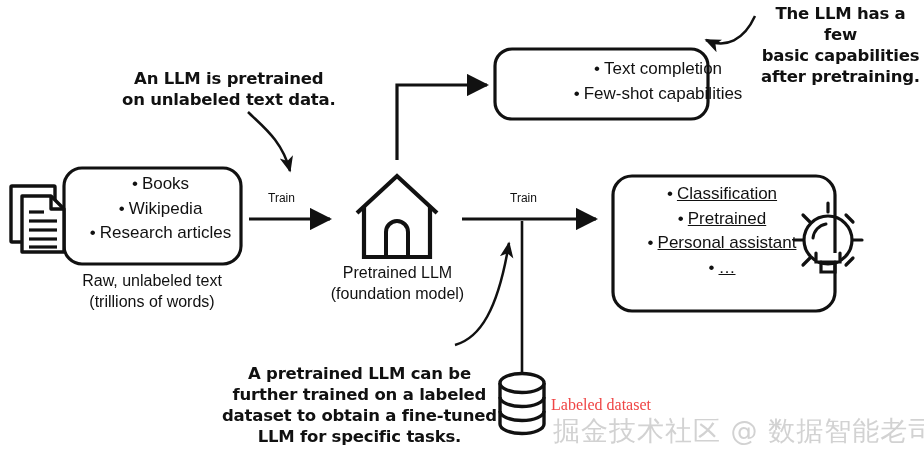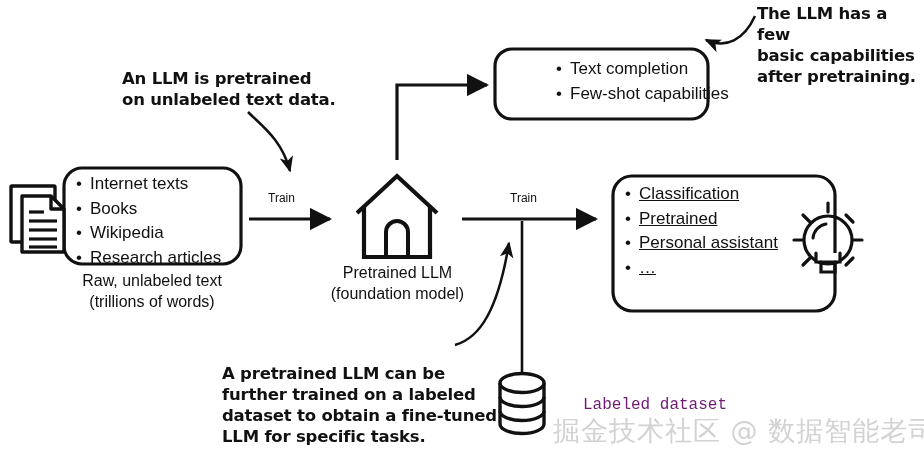--- a/index.html
+++ b/index.html
@@ -1,19 +1,19 @@
 <!DOCTYPE html>
 <html><head>
 <meta charset="utf-8">
 <style>
   html,body{margin:0;padding:0;background:#ffffff;}
   body{font-family:"Liberation Sans", sans-serif;}
   #stage{position:relative;width:924px;height:459px;background:#ffffff;overflow:hidden;}
   .svg-layer{position:absolute;left:0;top:0;width:924px;height:459px;}
-  .abs{position:absolute;}
+  .abs{position:absolute;text-align:center;}
 
   .annot{
     font-family:"DejaVu Sans", sans-serif;
     font-weight:bold;
     font-size:16.5px;
     line-height:21px;
     color:#111111;
     letter-spacing:-0.2px;
     white-space:pre-line;
   }
@@ -34,25 +34,24 @@
     color:#111111;
     text-align:center;
     white-space:pre-line;
   }
   .edgelabel{
     font-family:"Liberation Sans", sans-serif;
     font-size:12px;
     color:#111111;
   }
   .plainlabel{
-    font-family:Liberation Mono, monospace;
+    font-family:Liberation Serif, serif;
     font-size:16px;
-    color:#701a75;
+    color:#ef4444;
     white-space:nowrap;
-    margin-left:32px;
   }
   .watermark{
     font-family:"DejaVu Sans", sans-serif;
     font-size:27px;
     color:#d2d2d2;
     white-space:nowrap;
     letter-spacing:1px;
   }
 </style>
 </head>
@@ -140,21 +139,20 @@
   <div class="abs annot" style="left:757px; top:3px;">The LLM has a few
 basic capabilities
 after pretraining.</div>
 
   <div class="abs annot" style="left:222px; top:363px;">A pretrained LLM can be
 further trained on a labeled
 dataset to obtain a fine-tuned
 LLM for specific tasks.</div>
 
   <div class="abs boxtext" style="left:76px; top:172px; width:165px;">
-    <div class="li"><span class="bullet">•</span><span>Internet texts</span></div>
     <div class="li"><span class="bullet">•</span><span>Books</span></div>
     <div class="li"><span class="bullet">•</span><span>Wikipedia</span></div>
     <div class="li"><span class="bullet">•</span><span>Research articles</span></div>
   </div>
 
   <div class="abs caption" style="left:42px; top:270px; width:220px;">Raw, unlabeled text
 (trillions of words)</div>
 
   <div class="abs edgelabel" style="left:268px; top:191px;">Train</div>
 

